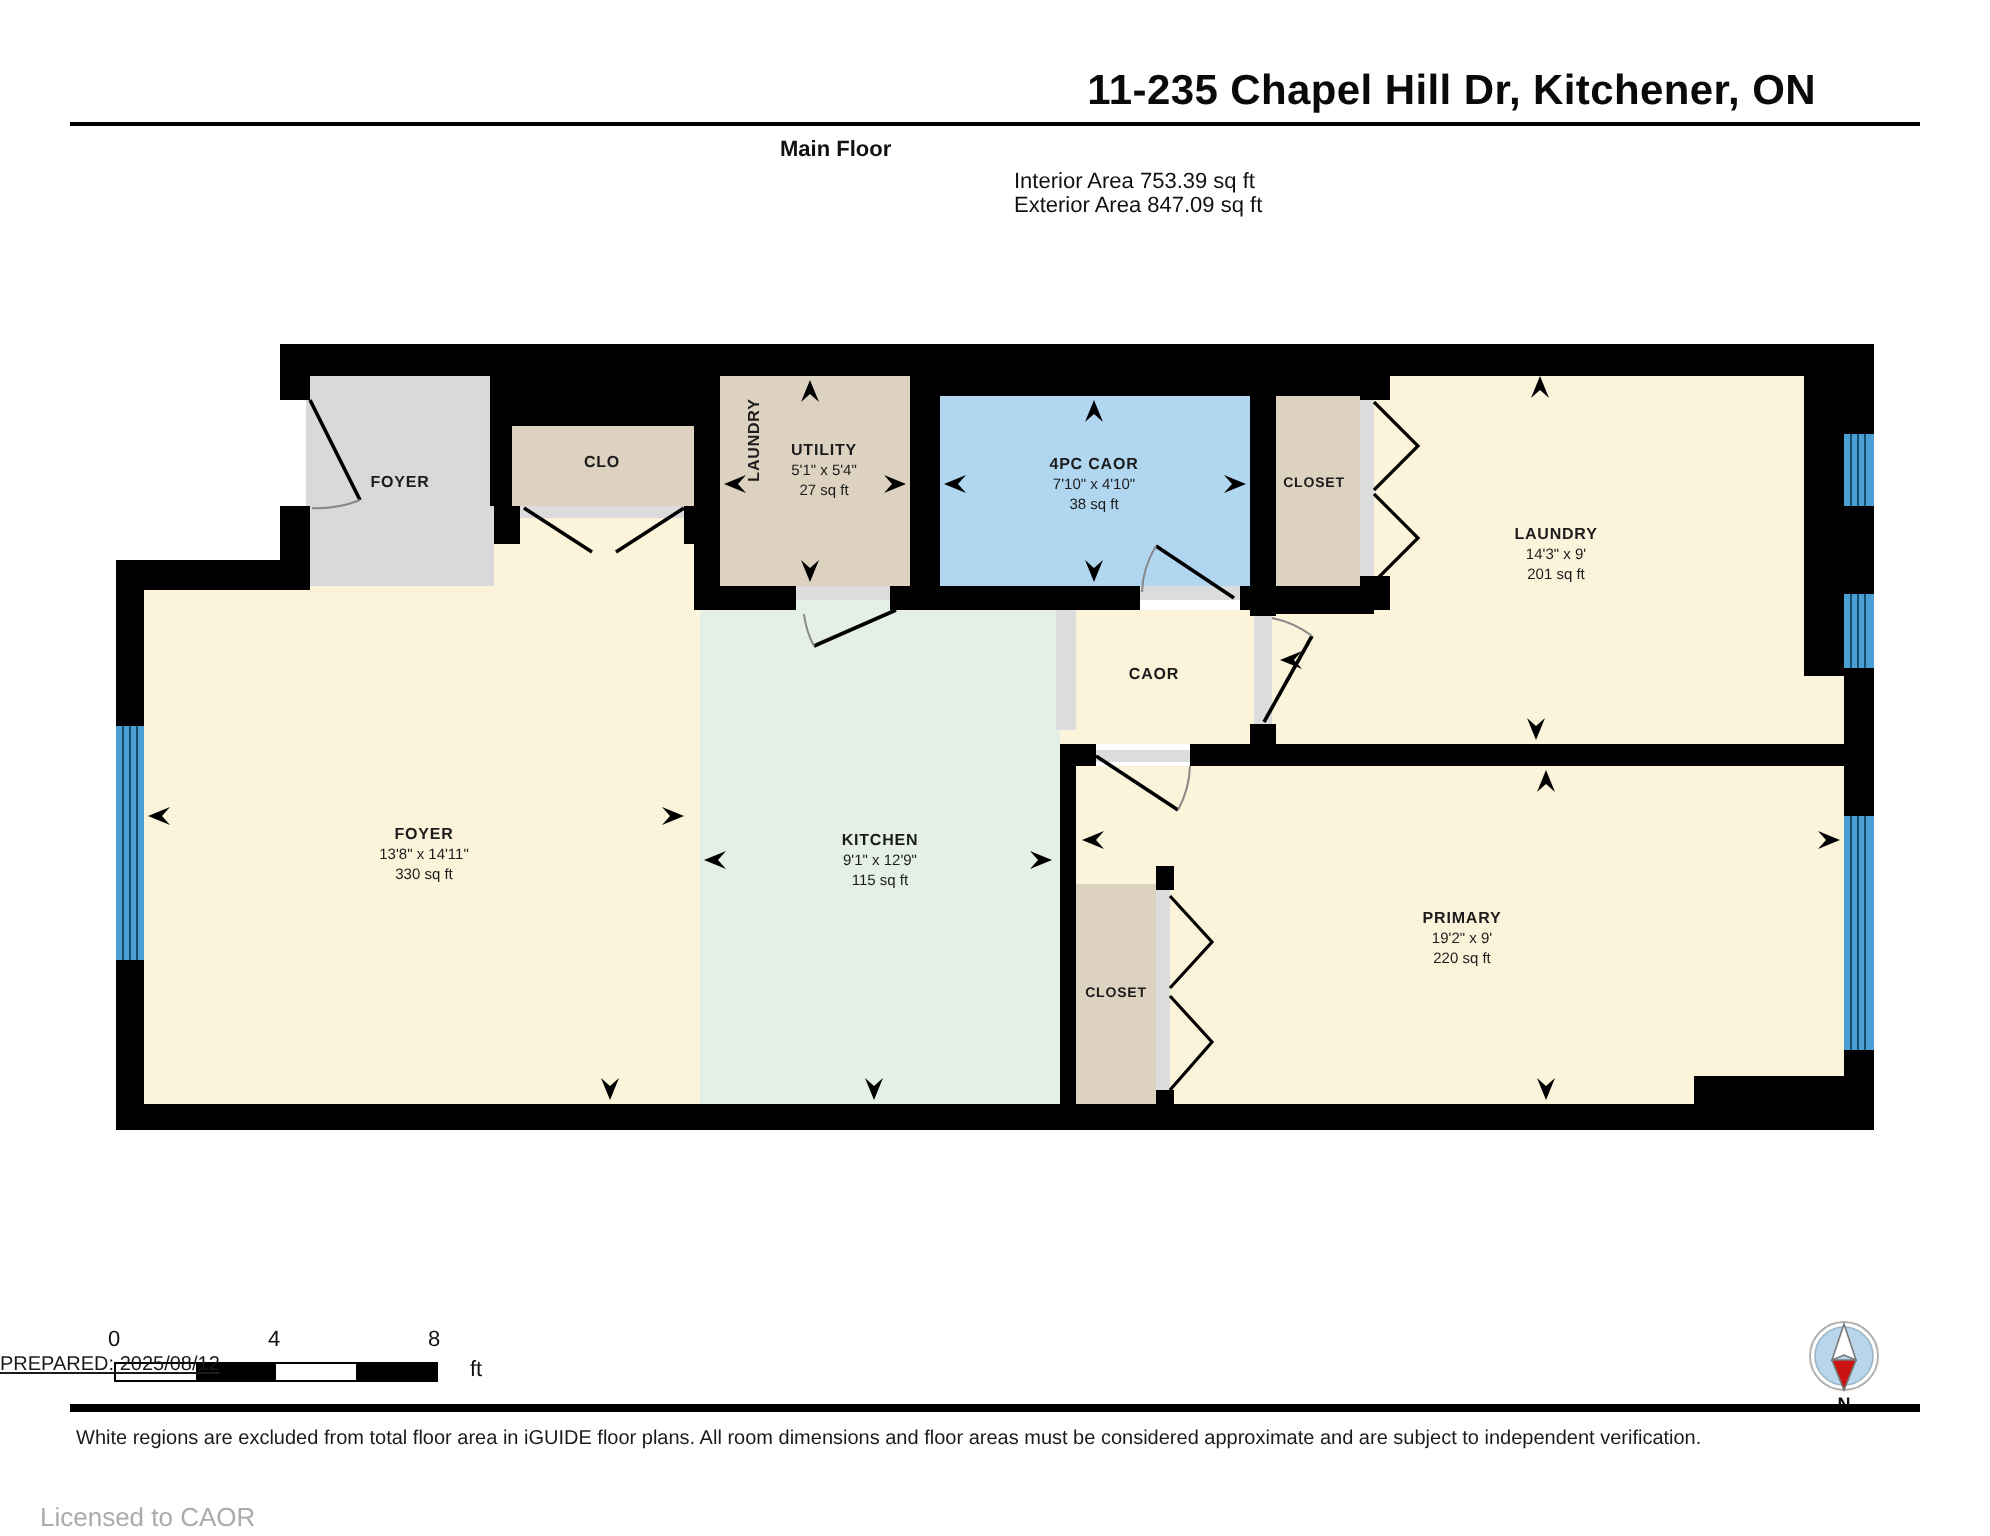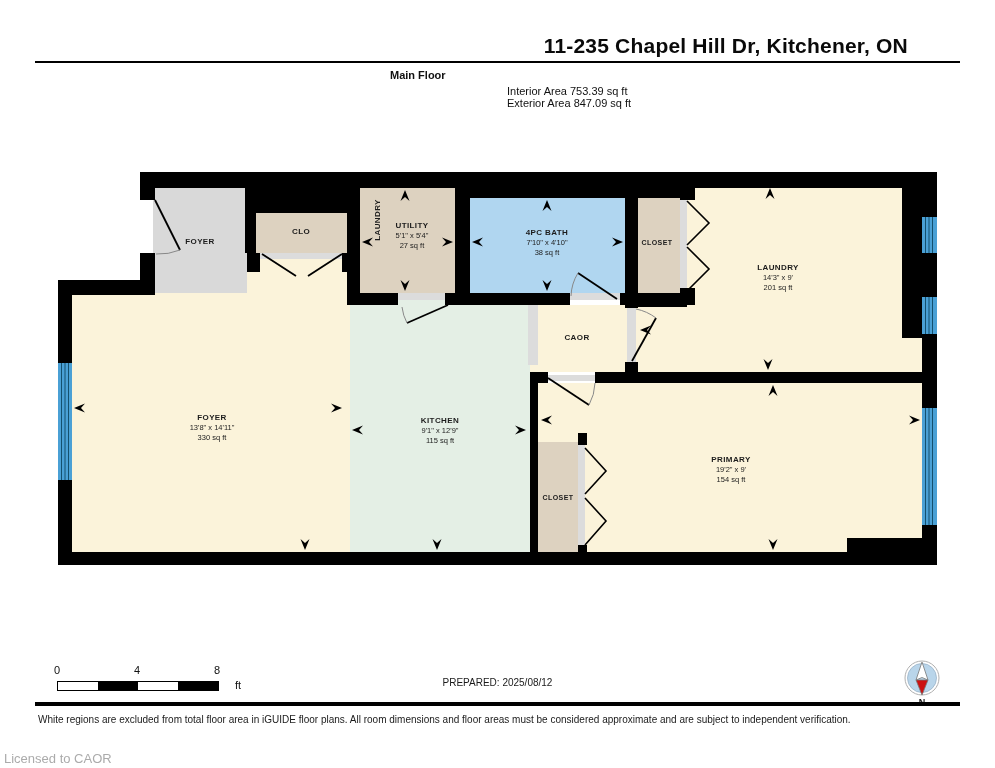--- a/index.html
+++ b/index.html
@@ -26,28 +26,28 @@
   .small .rname{font-size:7px;}
   .rot{transform:translate(-50%,-50%) rotate(-90deg);}
 
   
   .tick{font-size:11px;width:24px;text-align:center;top:664px;}
   .scalebar{left:57px;top:681px;width:160px;height:8px;border:1px solid #000;
     display:flex;}
   .scalebar div{height:100%;flex:1;}
   .seg-w{background:#fff;} .seg-b{background:#000;}
   .ft-label{left:223px;top:679px;font-size:11px;margin-left:12px;}
-  .prepared{left:0;top:677px;width:995px;text-align:center;
-    font-size:10px;font-weight:500;color:#1a1a1a;}
+  .prepared{left:0;top:677px;width:995px;text-align:left;
+    font-size:10px;font-weight:500;color:#1a1a1a;text-decoration:underline;}
   .compass{left:898px;top:659px;width:48px;}
   .compass-n{left:898px;top:697px;width:48px;text-align:center;font-size:9px;
     font-weight:600;background:transparent;}
   .footer-rule{left:35px;top:702px;width:925px;height:4px;background:#000;}
   .disclaimer{left:38px;top:714px;width:930px;font-size:10px;color:#1a1a1a;}
-  .licensed{left:4px;top:751px;font-size:13px;color:#ababab;}
+  .licensed{left:20px;top:751px;font-size:13px;color:#ababab;}
 </style>
 </head>
 <body>
 
 <div class="abs page-title">11-235 Chapel Hill Dr, Kitchener, ON</div>
 <div class="abs title-rule"></div>
 <div class="abs floor-label">Main Floor</div>
 <div class="abs area-line1">Exterior Area 847.09 sq ft</div>
 <div class="abs area-line2">Interior Area 753.39 sq ft</div>
 
@@ -178,21 +178,21 @@
   </div>
   <div class="rlabel rot" style="left:322px;top:52px">
     <div class="rname">LAUNDRY</div>
   </div>
   <div class="rlabel" style="left:357px;top:67px">
     <div class="rname">UTILITY</div>
     <div class="rdim">5'1" x 5'4"</div>
     <div class="rdim">27 sq ft</div>
   </div>
   <div class="rlabel" style="left:492px;top:74px">
-    <div class="rname">4PC BATH</div>
+    <div class="rname">4PC CAOR</div>
     <div class="rdim">7'10" x 4'10"</div>
     <div class="rdim">38 sq ft</div>
   </div>
   <div class="rlabel small" style="left:602px;top:74px">
     <div class="rname">CLOSET</div>
   </div>
   <div class="rlabel" style="left:723px;top:109px">
     <div class="rname">LAUNDRY</div>
     <div class="rdim">14'3" x 9'</div>
     <div class="rdim">201 sq ft</div>
@@ -209,21 +209,21 @@
     <div class="rname">KITCHEN</div>
     <div class="rdim">9'1" x 12'9"</div>
     <div class="rdim">115 sq ft</div>
   </div>
   <div class="rlabel small" style="left:503px;top:329px">
     <div class="rname">CLOSET</div>
   </div>
   <div class="rlabel" style="left:676px;top:301px">
     <div class="rname">PRIMARY</div>
     <div class="rdim">19'2" x 9'</div>
-    <div class="rdim">154 sq ft</div>
+    <div class="rdim">220 sq ft</div>
   </div>
 </div>
 
 <div class="abs tick" style="left:45px">0</div>
 <div class="abs tick" style="left:125px">4</div>
 <div class="abs tick" style="left:205px">8</div>
 <div class="abs scalebar">
   <div class="seg-w"></div>
   <div class="seg-b"></div>
   <div class="seg-w"></div>

